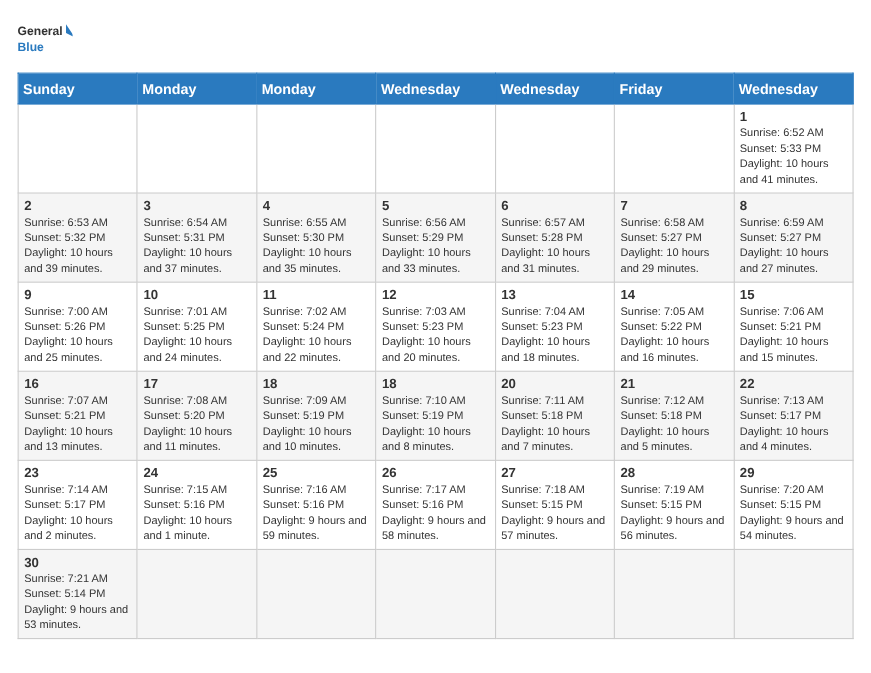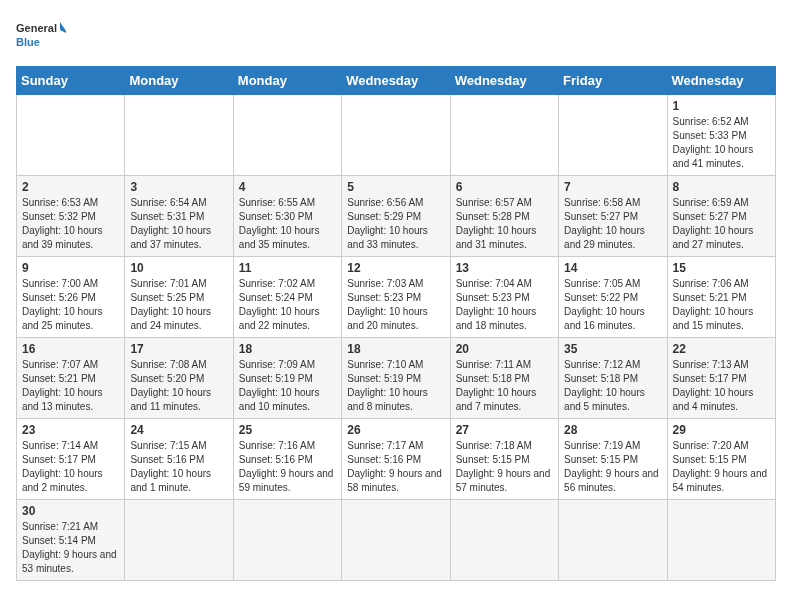--- a/index.html
+++ b/index.html
@@ -200,21 +200,21 @@
         </td>
         <td>
           <div class="day-number">18</div>
           <div class="day-info">Sunrise: 7:10 AM<br>Sunset: 5:19 PM<br>Daylight: 10 hours and 8 minutes.</div>
         </td>
         <td>
           <div class="day-number">20</div>
           <div class="day-info">Sunrise: 7:11 AM<br>Sunset: 5:18 PM<br>Daylight: 10 hours and 7 minutes.</div>
         </td>
         <td>
-          <div class="day-number">35</div>
+          <div class="day-number">21</div>
           <div class="day-info">Sunrise: 7:12 AM<br>Sunset: 5:18 PM<br>Daylight: 10 hours and 5 minutes.</div>
         </td>
         <td>
           <div class="day-number">22</div>
           <div class="day-info">Sunrise: 7:13 AM<br>Sunset: 5:17 PM<br>Daylight: 10 hours and 4 minutes.</div>
         </td>
       </tr>
       <tr>
         <td>
           <div class="day-number">23</div>

